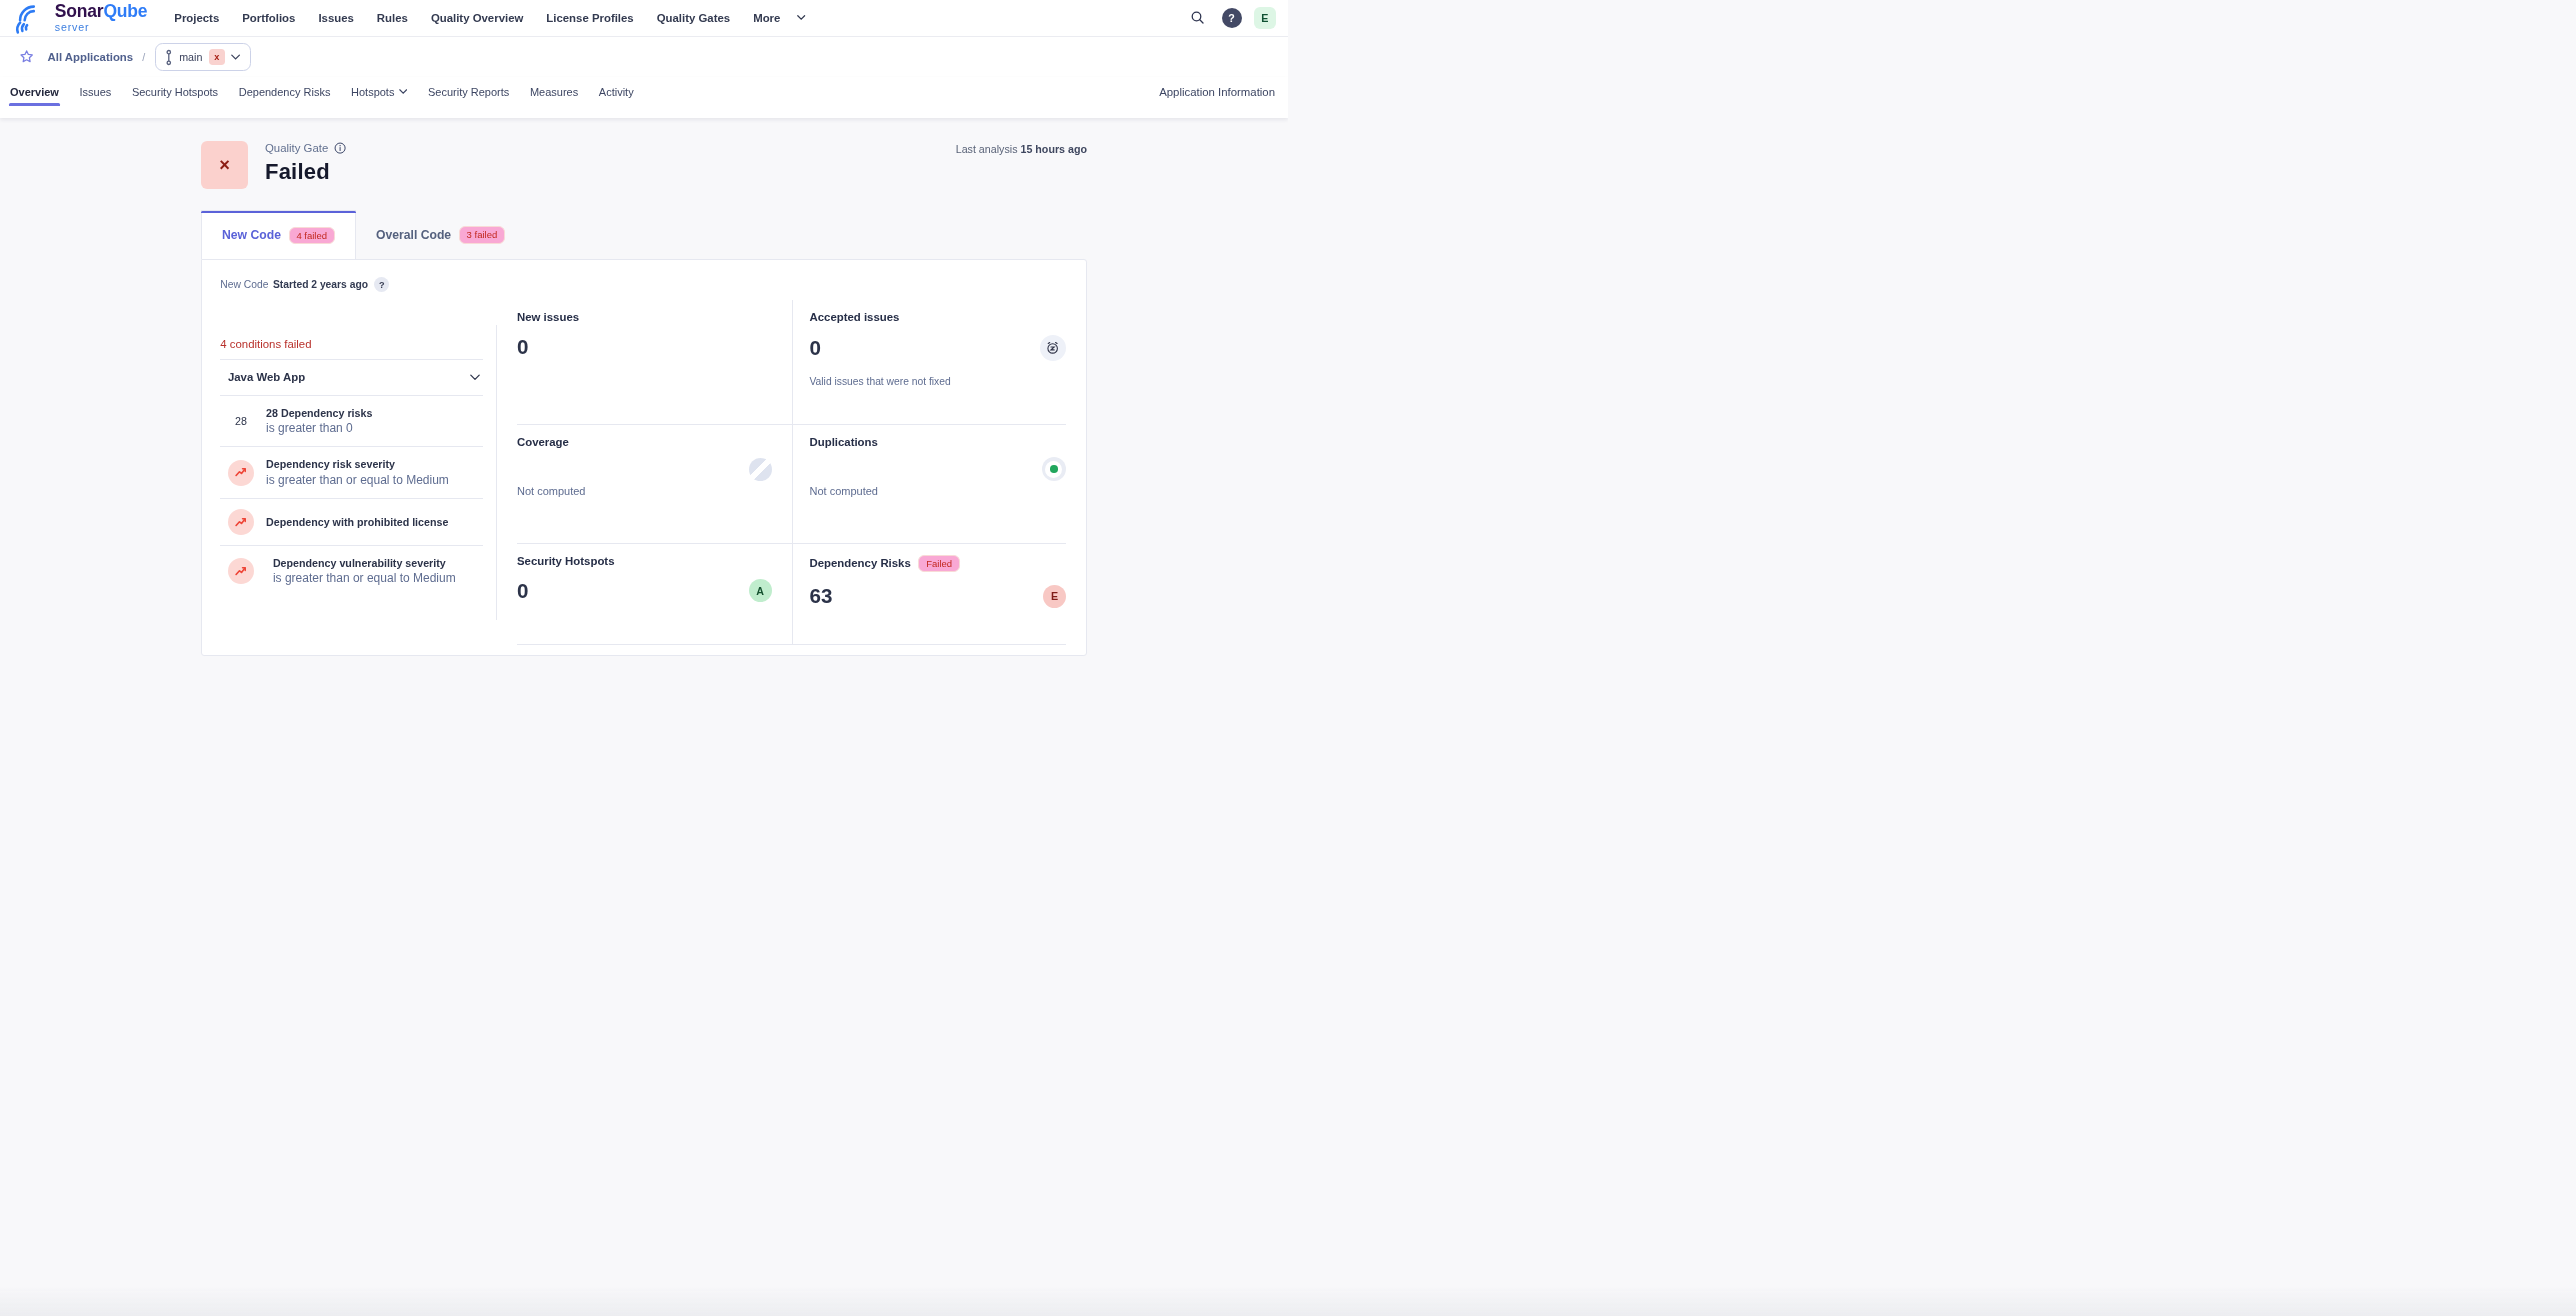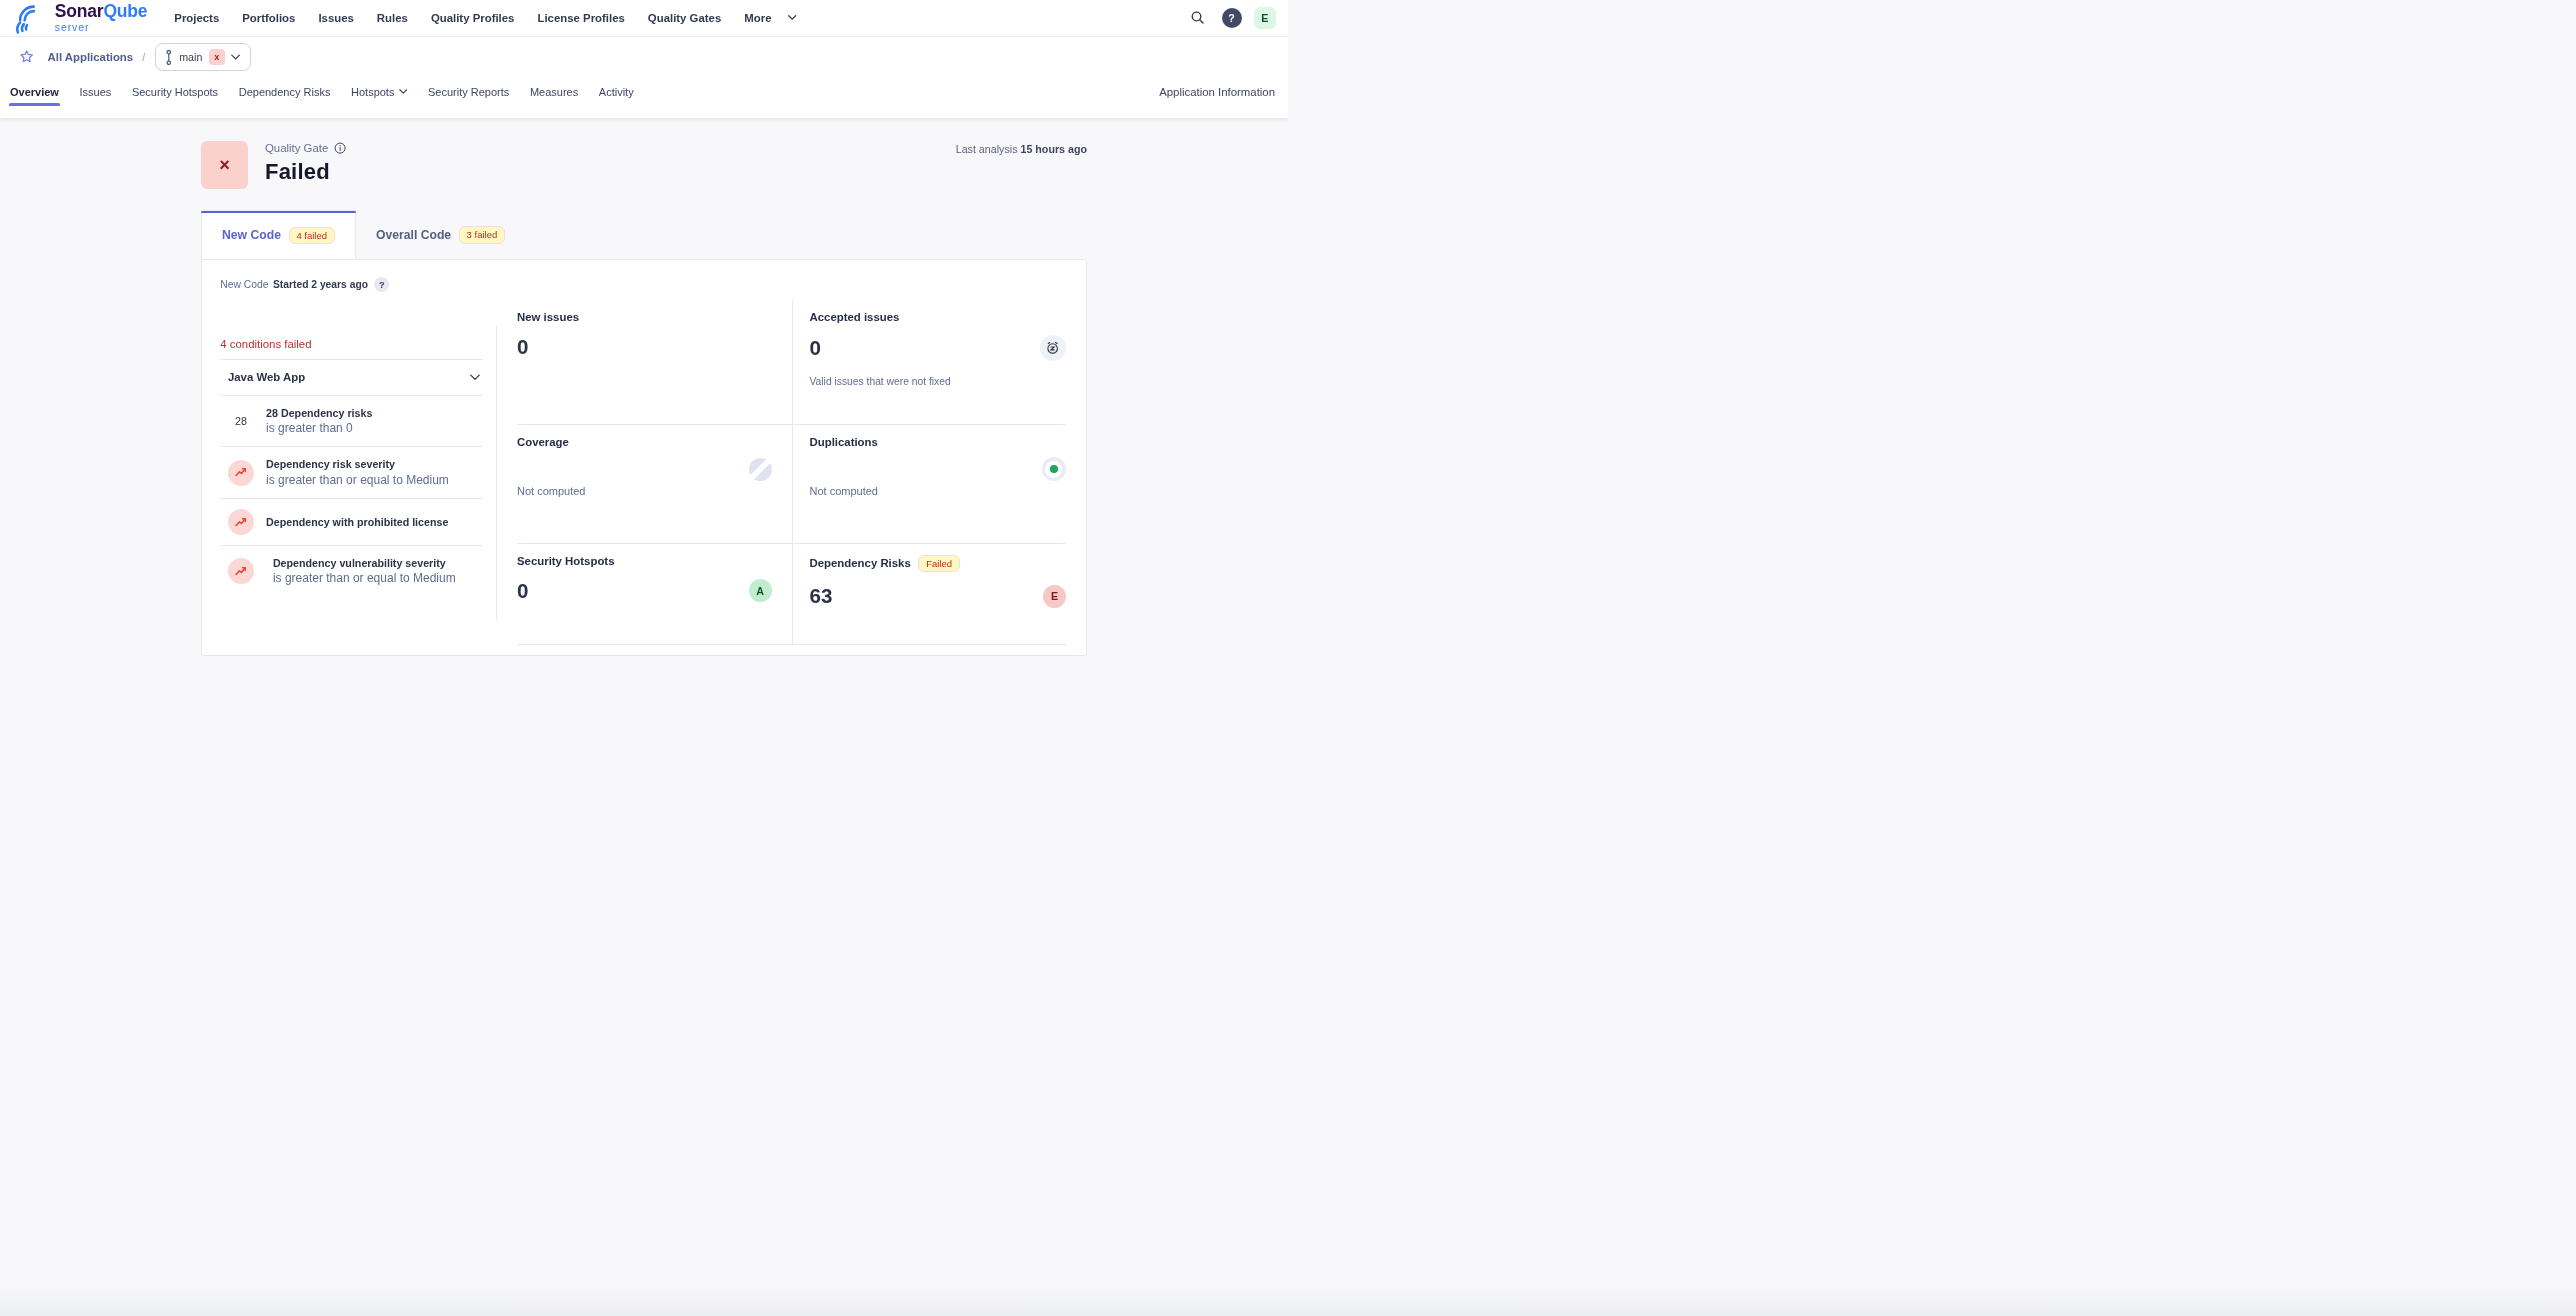--- a/index.html
+++ b/index.html
@@ -58,21 +58,21 @@
   .qg-status { font-size:22px; font-weight:700; color:#16192c; margin-top:4.6px; letter-spacing:0.2px; }
   .qg-analysis { margin-left:auto; font-size:10.7px; color:#5a6378; padding-top:1.5px; }
   .qg-analysis b { color:#3f475f; }
   
   .code-tabs { margin:21.4px 0 0 201px; display:flex; position:relative; z-index:2; }
   .code-tab { height:49px; display:flex; align-items:center; gap:7.6px; padding:0 20px;
     font-size:12.2px; font-weight:700; color:#55617e; cursor:pointer; }
   .code-tab.active { background:#fff; border:0.8px solid #e6e8f0; border-bottom:none; color:#5a62d8; position:relative; }
   .code-tab.active::before { content:''; position:absolute; top:-0.8px; left:-0.8px; right:-0.8px; height:2.3px;
     background:#5b62d9; border-radius:1.5px 1.5px 0 0; }
-  .fail-badge { font-size:9.5px; font-weight:400; color:#c2281e; background:#fef9c3;
+  .fail-badge { font-size:9.5px; font-weight:400; color:#c2281e; background:#f9a8d4;
     border:0.8px solid #f8dbd7; border-radius:6.1px; padding:2.3px 6.9px; white-space:nowrap; }
   
   .card { margin:-0.8px 0 0 201px; width:886px; min-height:397px; background:#fff;
     border:0.8px solid #e6e8f0; border-radius:0 3.1px 3.1px 3.1px; position:relative; z-index:1; }
   .card-head { padding:17.5px 18.3px 7.6px 18.3px; font-size:10.3px; color:#5e6c90;
     display:flex; align-items:center; gap:4.6px; }
   .card-head b { color:#333b52; }
   .mini-help { width:15.3px; height:15.3px; border-radius:50%; background:#e6e9f2; color:#3c4257;
     font-size:9.2px; font-weight:700; display:flex; align-items:center; justify-content:center; cursor:pointer; margin-left:1.5px; }
   .card-body { display:flex; align-items:center; }
@@ -142,21 +142,21 @@
         <span class="brand-sonar">Sonar</span><span class="brand-qube">Qube</span>
       </div>
       <div class="brand-sub">server</div>
     </span>
   </div>
   <nav class="nav-links">
     <span class="nav-link">Projects</span>
     <span class="nav-link">Portfolios</span>
     <span class="nav-link">Issues</span>
     <span class="nav-link">Rules</span>
-    <span class="nav-link">Quality Profiles</span>
+    <span class="nav-link">Quality Overview</span>
     <span class="nav-link">License Profiles</span>
     <span class="nav-link">Quality Gates</span>
     <span class="nav-link nav-link-more">
       <span>More</span>
       <span>
         <svg width="8.4" height="5.3" viewBox="0 0 11 7" fill="none" stroke="#333a50" stroke-width="1.6" stroke-linecap="round">
             <path d="M1 1 L5.5 5.5 L10 1"></path>
           </svg>
       </span>
     </span>

